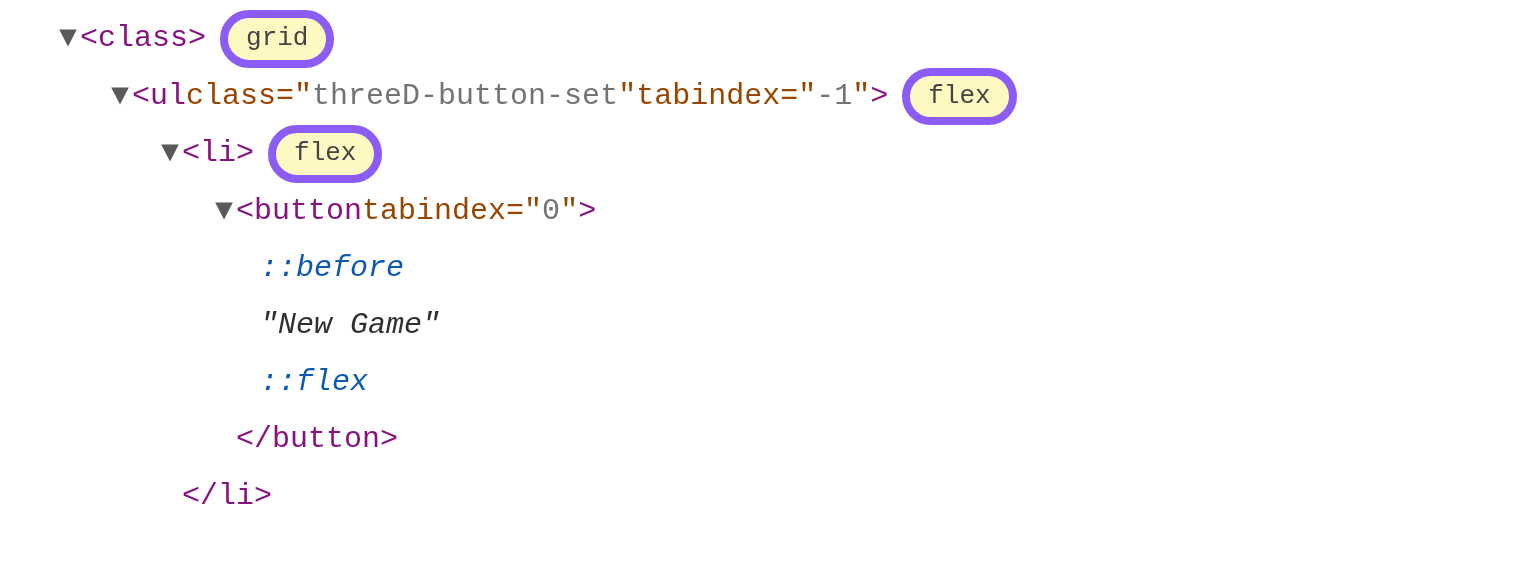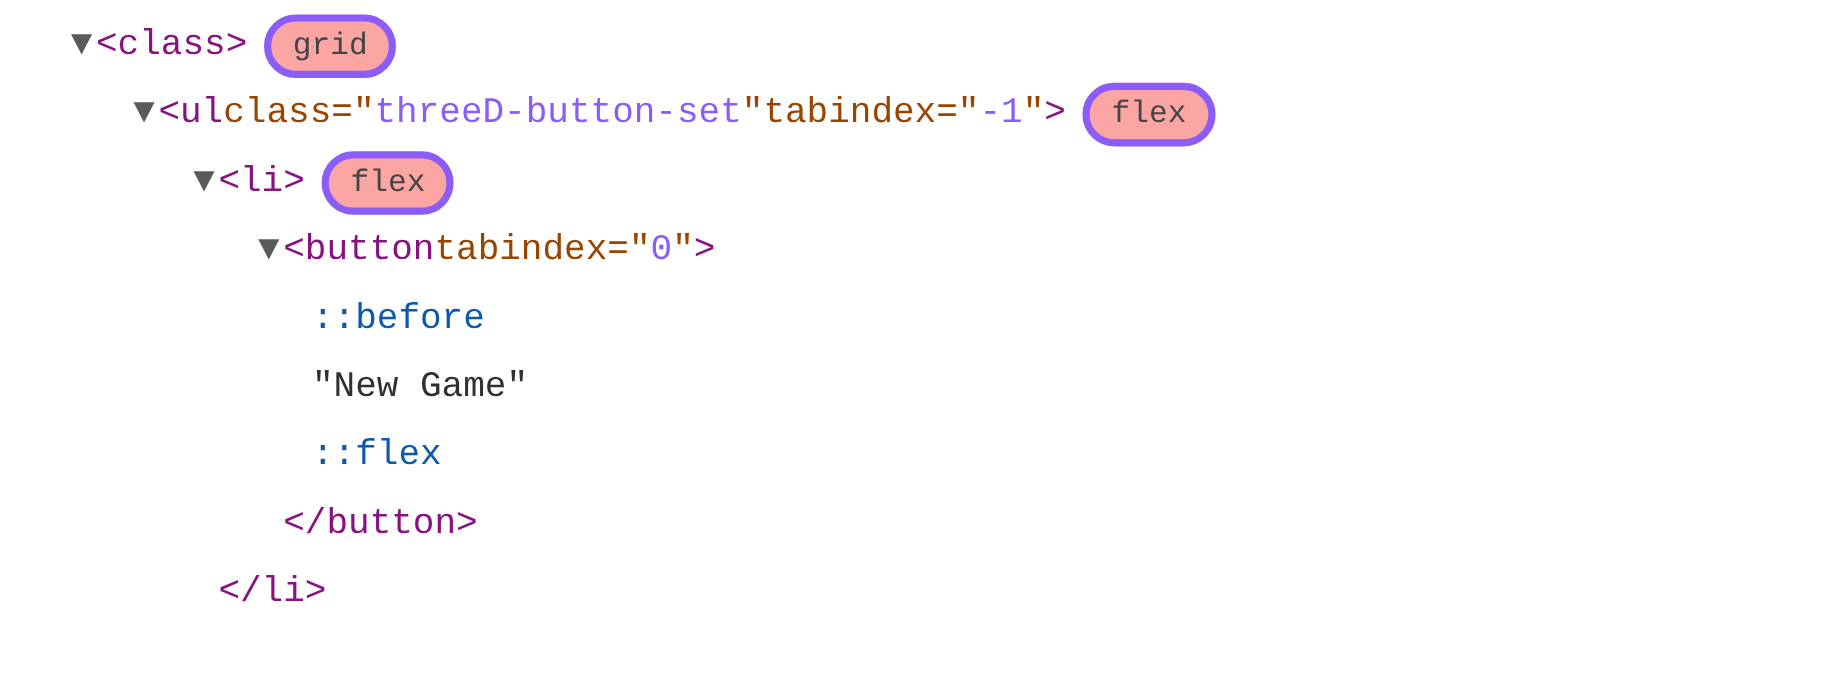--- a/index.html
+++ b/index.html
@@ -17,44 +17,44 @@
     overflow: hidden;
   }
   .row {
     display: flex;
     align-items: center;
   }
   .indent-1 { padding-left: 56px; }
   .indent-2 { padding-left: 108px; }
   .indent-3 { padding-left: 158px; }
   .indent-4 { padding-left: 212px; }
-  .indent-5 { padding-left: 260px; }
+  .indent-5 { padding-left: 260px; font-style: italic; }
 
   .tri {
     display: inline-block;
     width: 24px;
     text-align: center;
     color: #5a5a5a;
     margin-right: 0px;
     user-select: none;
   }
   .tag  { color: #881280; }
   .attr { color: #994500; text-align: right; }
   .punc { color: #994500; }
-  .val  { color: #8b5cf6; }
+  .val  { color: #737373; }
   .pseudo { color: #0B5AB0; }
   .text   { color: #303030; }
 
   .badge {
     display: inline-block;
     margin-left: 14px;
     padding: 0px 18px;
-    border: 6px solid #8b5cf6;
+    border: 8px solid #8b5cf6;
     border-radius: 999px;
-    background: #fca5a5;
+    background: #fef9c3;
     color: #444;
     font-size: 26px;
     line-height: 1.6;
     vertical-align: 2px;
   }
 </style>
 </head>
 <body>
 
 <div class="row indent-1">

